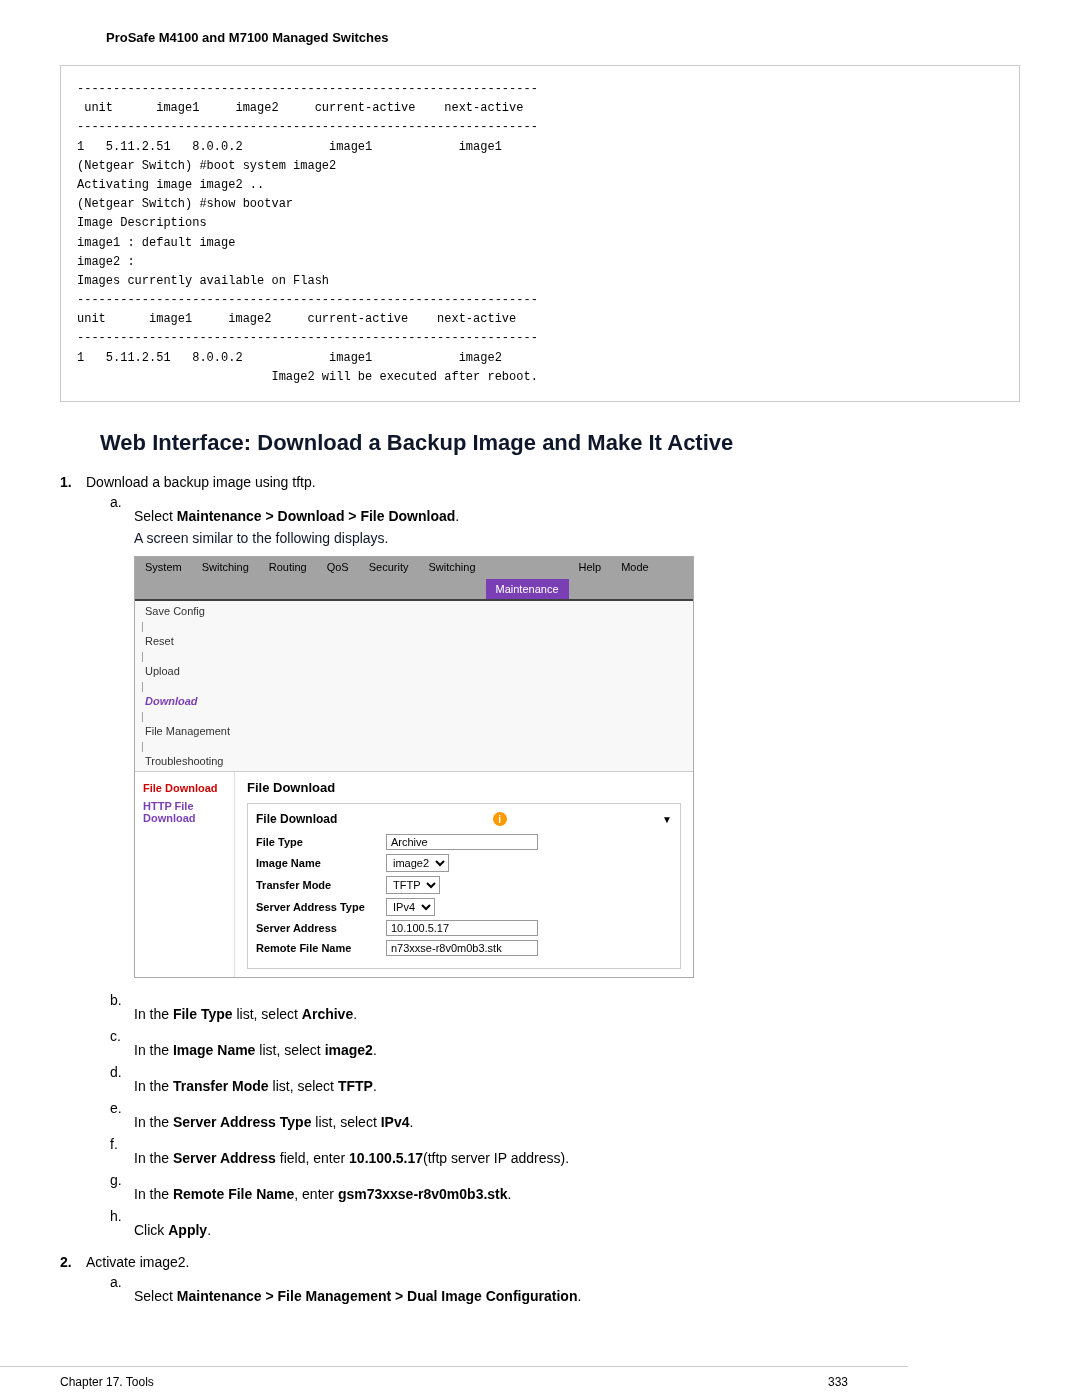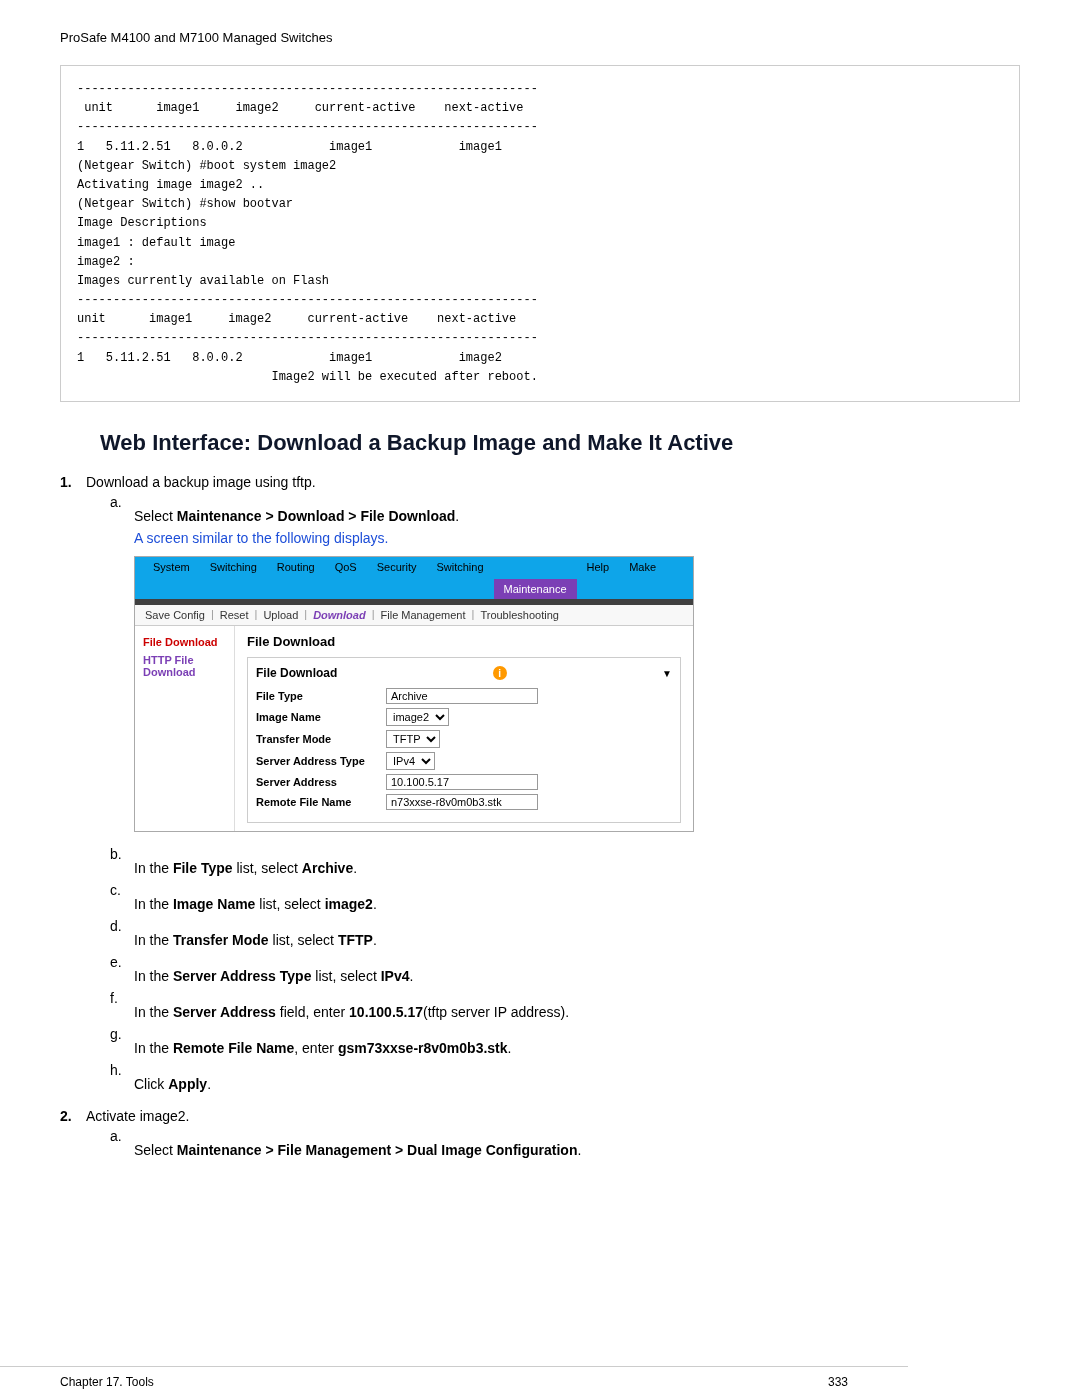--- a/index.html
+++ b/index.html
@@ -8,23 +8,24 @@
       font-size: 14px;
       background: #fff;
       color: #000;
       width: 1080px;
       min-height: 1397px;
       padding: 30px 60px 40px 60px;
     }
 
     .page-header {
       font-size: 13px;
-      font-weight: normal;
+      font-weight: bold;
       margin-bottom: 20px;
       border-bottom: none;
+      margin-left: 46px;
     }
 
     .code-block {
       font-family: 'Courier New', monospace;
       font-size: 12px;
       border: 1px solid #ccc;
       padding: 14px 16px;
       background: #fff;
       line-height: 1.6;
       margin-bottom: 28px;
@@ -81,38 +82,37 @@
       min-width: 18px;
     }
 
     .sub-content {
       flex: 1;
       margin-top: 14px;
     }
 
     .screen-caption {
       font-style: normal;
-      color: #1d4ed8;
+      color: #0f172a;
       margin: 6px 0 10px 0;
     }
 
     
     .web-interface {
       border: 1px solid #aaa;
       width: 560px;
       margin: 10px 0 14px 0;
       font-size: 11px;
       font-family: Arial, sans-serif;
     }
 
     .nav-bar {
       display: flex;
-      background: #0ea5e9;
-      border-bottom: 6px solid #404040;
-      padding-left: 8px;
+      background: #a3a3a3;
+      border-bottom: 2px solid #404040;
     }
 
     .nav-item {
       padding: 4px 10px;
       cursor: pointer;
       font-size: 11px;
       color: #000;
     }
 
     .nav-item.active {
@@ -121,20 +121,21 @@
       margin-top: 22px;
     }
 
     .sub-nav {
       display: flex;
       background: #f8f8f8;
       border-bottom: 1px solid #ccc;
       padding: 3px 6px;
       gap: 2px;
       font-size: 11px;
+      flex-direction: column;
     }
 
     .sub-nav-item {
       color: #333;
       padding: 1px 4px;
     }
 
     .sub-nav-item.active {
       color: #7b3fb5;
       font-weight: bold;
@@ -309,21 +310,21 @@
 
             <div class="nav-bar">
               <div class="nav-item">System</div>
               <div class="nav-item">Switching</div>
               <div class="nav-item">Routing</div>
               <div class="nav-item">QoS</div>
               <div class="nav-item">Security</div>
               <div class="nav-item">Switching</div>
               <div class="nav-item active">Maintenance</div>
               <div class="nav-item">Help</div>
-              <div class="nav-item">Make</div>
+              <div class="nav-item">Mode</div>
             </div>
 
             <div class="sub-nav">
               <span class="sub-nav-item">Save Config</span>
               <span class="sub-nav-sep">|</span>
               <span class="sub-nav-item">Reset</span>
               <span class="sub-nav-sep">|</span>
               <span class="sub-nav-item">Upload</span>
               <span class="sub-nav-sep">|</span>
               <span class="sub-nav-item active">Download</span>

